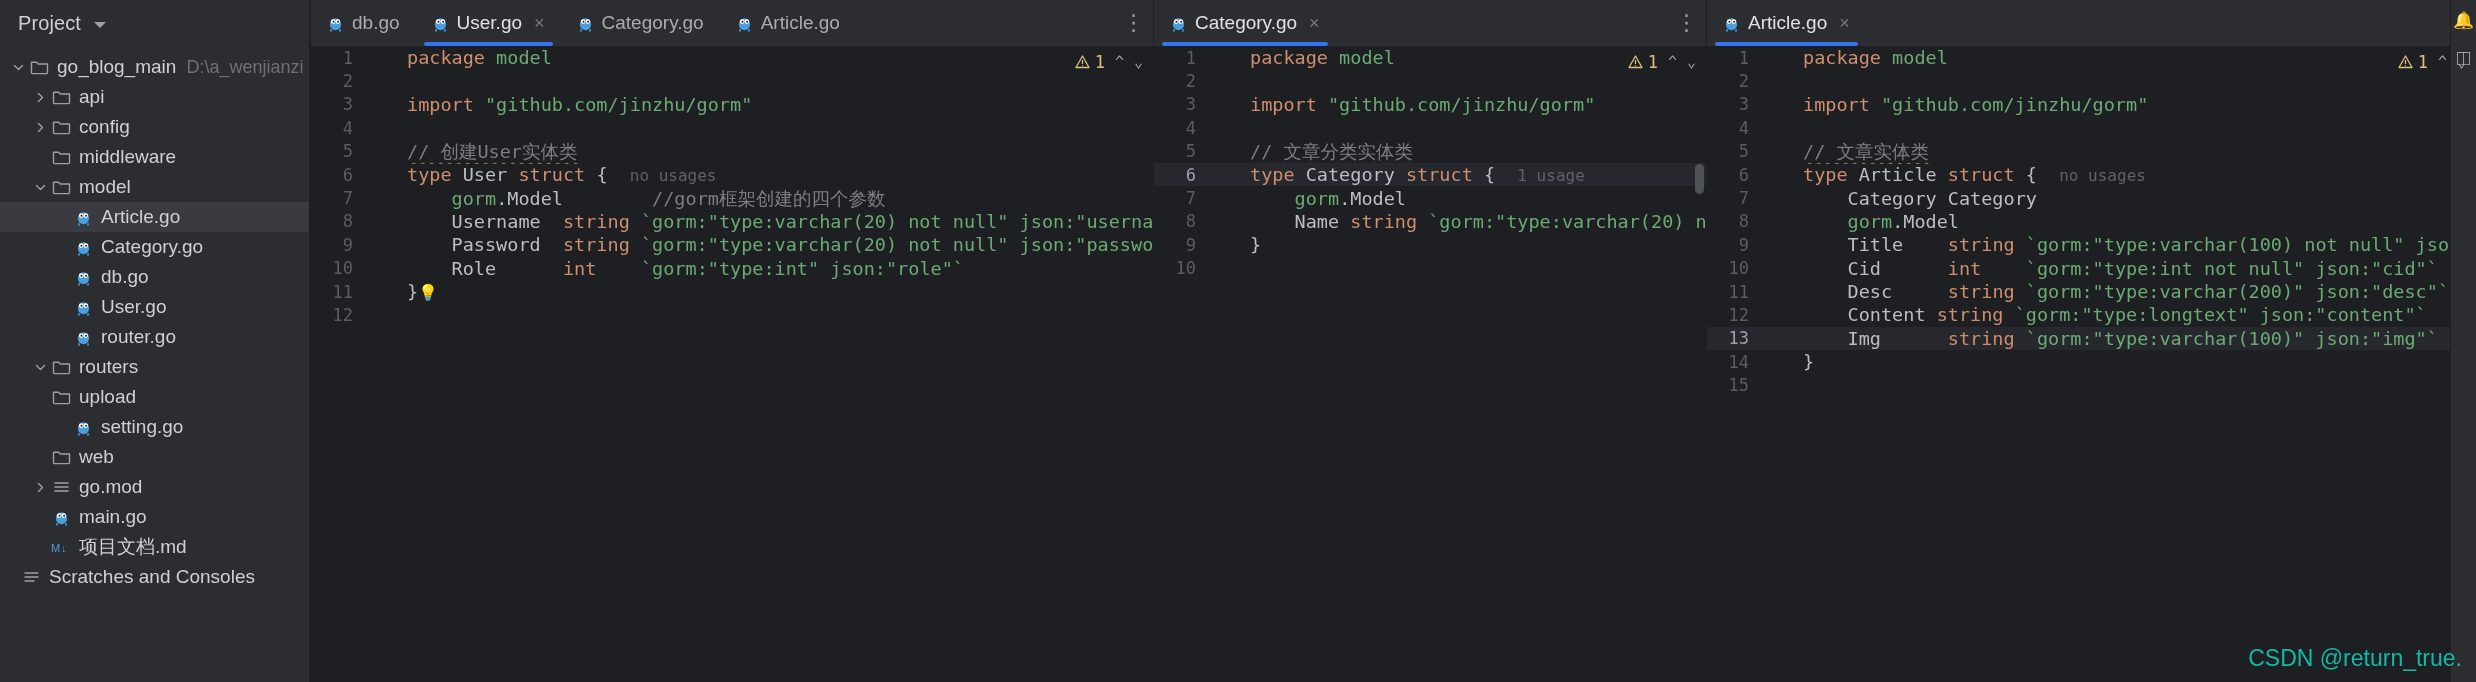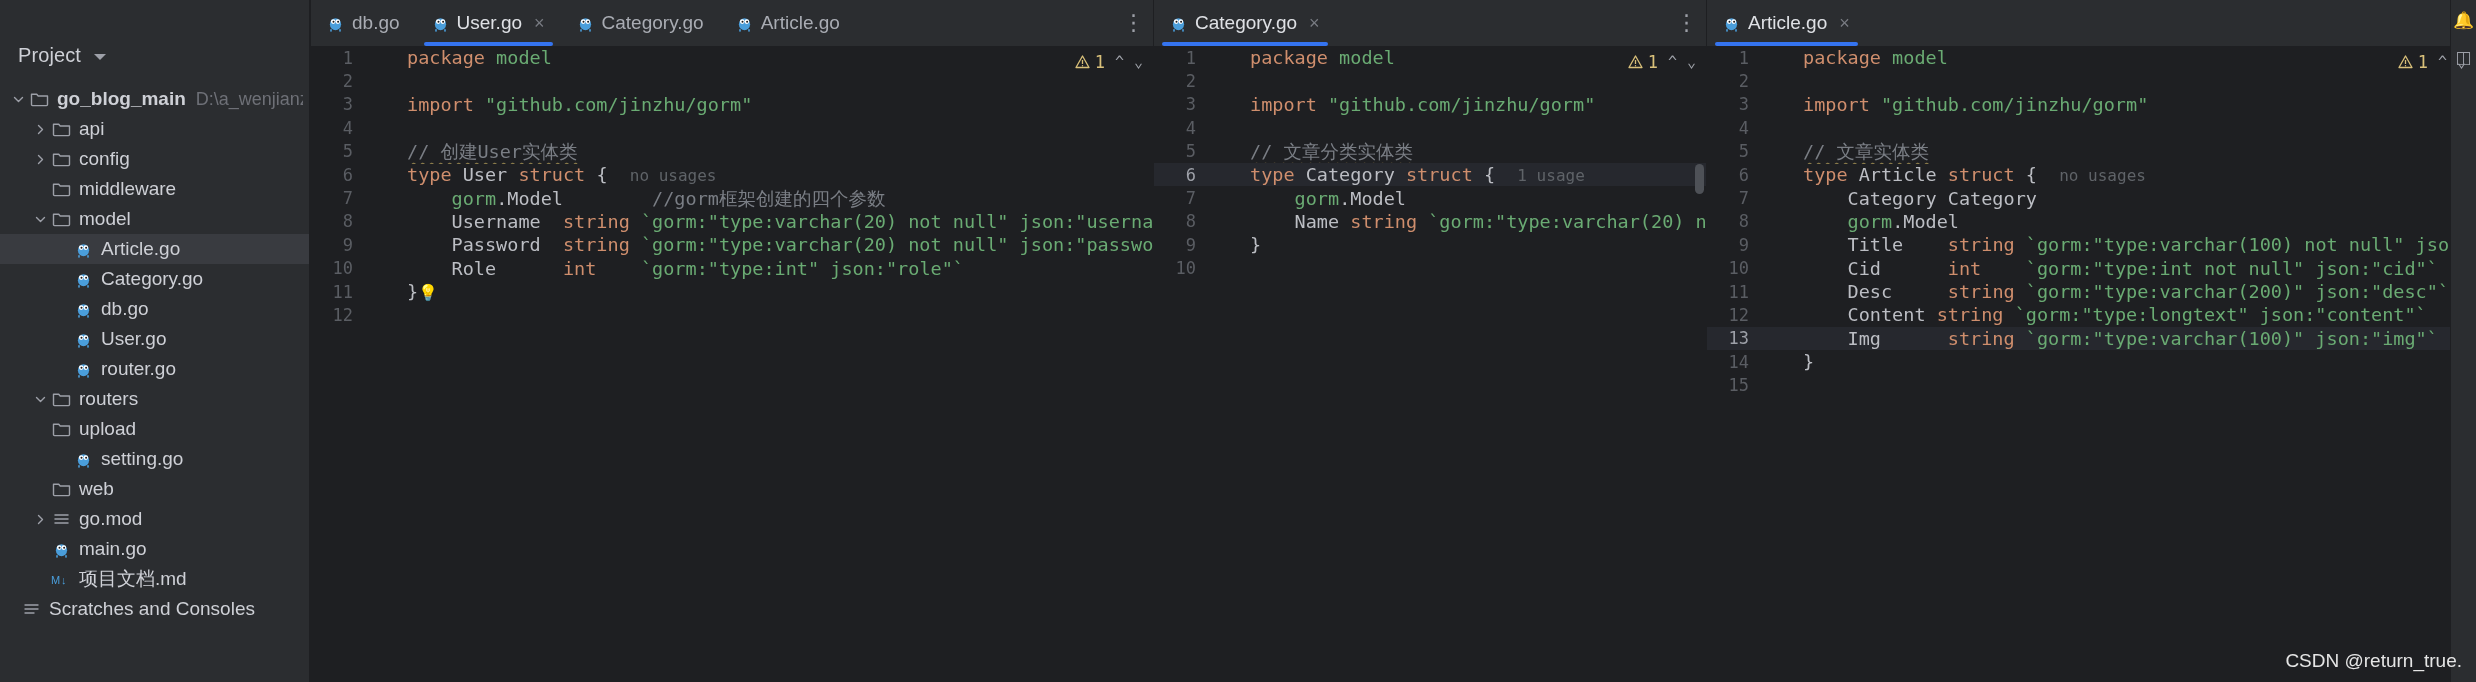--- a/index.html
+++ b/index.html
@@ -14,42 +14,42 @@
   
   .sidebar {
     width: 310px; flex: 0 0 310px;
     background: #2b2d30;
     border-right: 1px solid #1e1f22;
     display: flex; flex-direction: column;
     position: relative;
   }
   .sidebar-header {
     height: 46px; display: flex; align-items: center;
-    padding: 0 18px; gap: 13px; margin-top: 32px;
+    padding: 0 18px; gap: 13px;
   }
   .sidebar-title { color: #ced0d6; font-size: 20px; letter-spacing: .1px; }
   .chev-down-small {
     width: 0; height: 0; border-left: 6px solid transparent;
     border-right: 6px solid transparent; border-top: 6px solid #9da0a8;
     margin-top: 3px;
   }
   .tree { padding-top: 6px; font-size: 19px; color: #ced0d6; }
   .trow {
     display: flex; align-items: center; height: 30px;
     white-space: nowrap; padding-right: 6px; position: relative;
   }
   .trow.sel { background: #393b40; }
   .twist {
     width: 20px; height: 100%; display: flex;
     align-items: center; justify-content: center; flex: 0 0 20px;
   }
   .twist svg { display:block; }
   .ico { flex: 0 0 22px; display: flex; align-items: center; justify-content: center; margin-right: 7px; }
   .tlabel { color: #ced0d6; font-size: 19px; }
-  .tlabel.bold { font-weight: bold; }
+  .tlabel.bold { font-weight: normal; }
   .tpath { color: #6e7077; font-size: 18px; margin-left: 10px; overflow: hidden; }
 
   
   .editors { display: flex; flex: 1 1 auto; min-width: 0; }
   .pane { display: flex; flex-direction: column; min-width: 0; position: relative;
           border-left: 1px solid #1e1f22; background: #1e1f22; }
   .pane.p1 { flex: 0 0 843px; }
   .pane.p2 { flex: 0 0 553px; }
   .pane.p3 { flex: 1 1 auto; }
 
@@ -115,21 +115,21 @@
   
   .rail {
     position: absolute; right: 0; top: 0; bottom: 0; width: 26px;
     background: #2b2d30; border-left: 1px solid #1e1f22;
     display: flex; flex-direction: column; align-items: center; padding-top: 10px; gap: 16px;
   }
   .rail .ri { color: #9da0a8; font-size: 17px; }
 
   .corner-note {
     position: absolute; right: 14px; bottom: 10px;
-    color: #e5e5e5; font-size: 19px; z-index: 20; margin-left: 36px;
+    color: #14b8a6; font-size: 23px; z-index: 20; margin-left: 36px;
   }
 </style>
 </head>
 <body>
 
 <div class="app">
 
   <div class="sidebar">
     <div class="sidebar-header">
       <span class="sidebar-title">Project</span>

